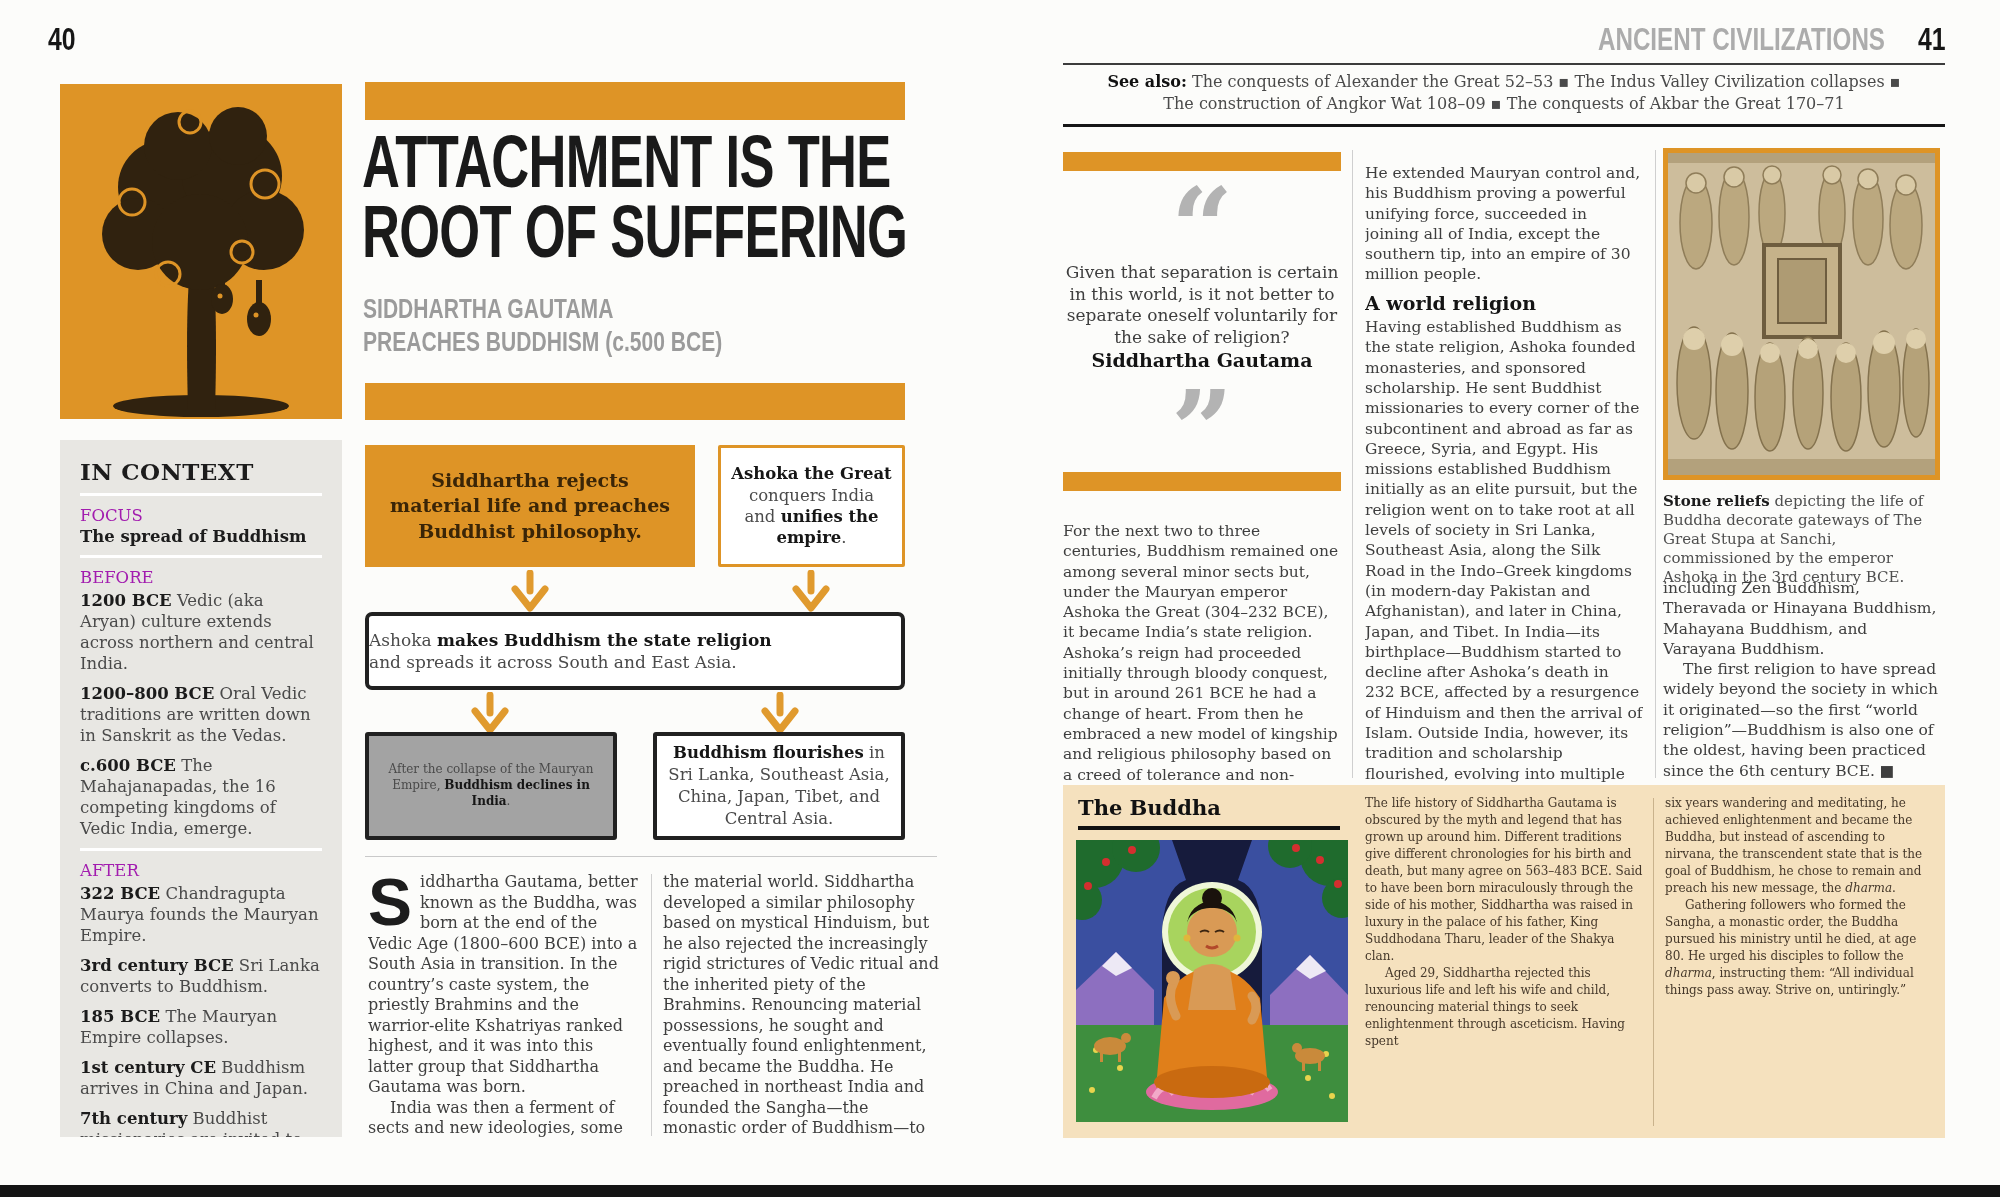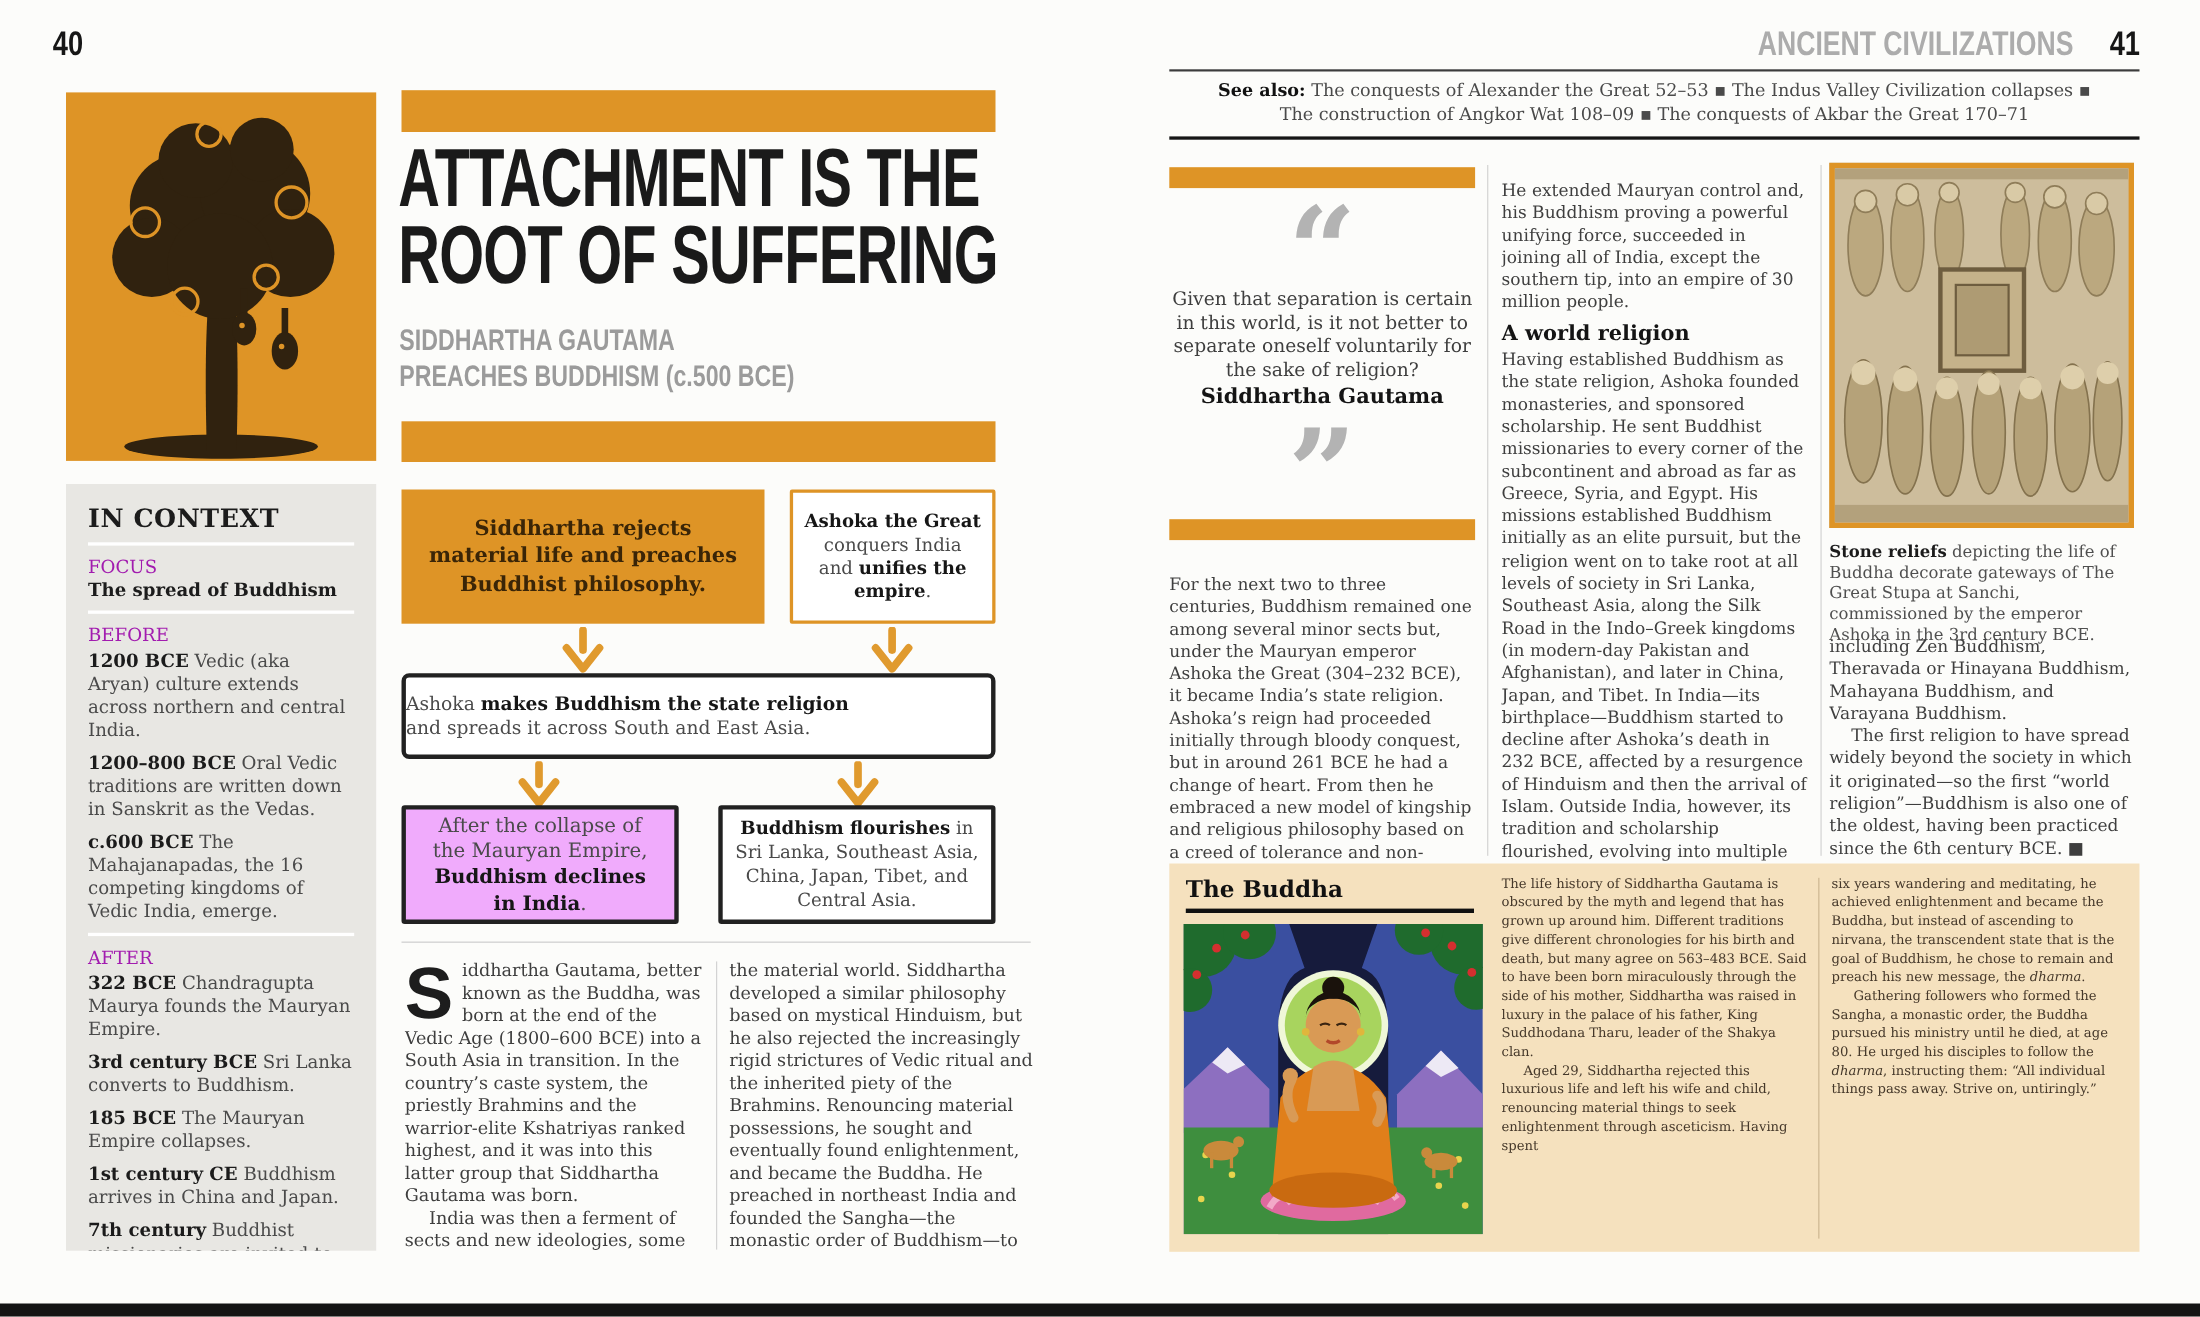--- a/index.html
+++ b/index.html
@@ -35,22 +35,22 @@
   .dbox{box-sizing:border-box;text-align:center;display:flex;flex-direction:column;
         align-items:flex-start;justify-content:center;}
   .dbox p{margin:0;}
   .dbox1{left:365px;top:445px;width:330px;height:122px;background:#DE9426;color:#3A2507;
          font-weight:bold;font-size:19px;line-height:1.32;padding:0 22px;}
   .dbox2{left:718px;top:445px;width:187px;height:122px;background:#FFF;border:3px solid #DE9426;
          border-radius:2px;font-size:16.5px;line-height:1.3;color:#4A4A4A;padding:0 10px;}
   .dbox2 b,.dbox3 b,.dbox4 b,.dbox5 b{color:#161616;}
   .dbox3{left:365px;top:612px;width:540px;height:78px;background:#FFF;border:4px solid #212121;
          border-radius:7px;font-size:17px;line-height:1.32;color:#4A4A4A;}
-  .dbox4{left:365px;top:732px;width:252px;height:108px;background:#f0abfc;border:4px solid #212121;
-         border-radius:3px;font-size:18px;line-height:1.32;color:#4A4A4A;padding:0 14px;}
+  .dbox4{left:365px;top:732px;width:252px;height:108px;background:#a3a3a3;border:4px solid #212121;
+         border-radius:3px;font-size:12px;line-height:1.32;color:#4A4A4A;padding:0 14px;}
   .dbox5{left:653px;top:732px;width:252px;height:108px;background:#FFF;border:4px solid #212121;
          border-radius:3px;font-size:16.5px;line-height:1.32;color:#4A4A4A;padding:0 10px;}
   .arrow{width:44px;height:42px;}
 
   .hairline{background:#C9C9C9;}
   .vdiv{width:1px;background:#CFCFCF;}
 
   .bodytext{font-size:16px;line-height:20.5px;color:#3E3E3E;}
   .bodytext p{margin:0;}
   .bodytext p.indent{text-indent:22px;}

